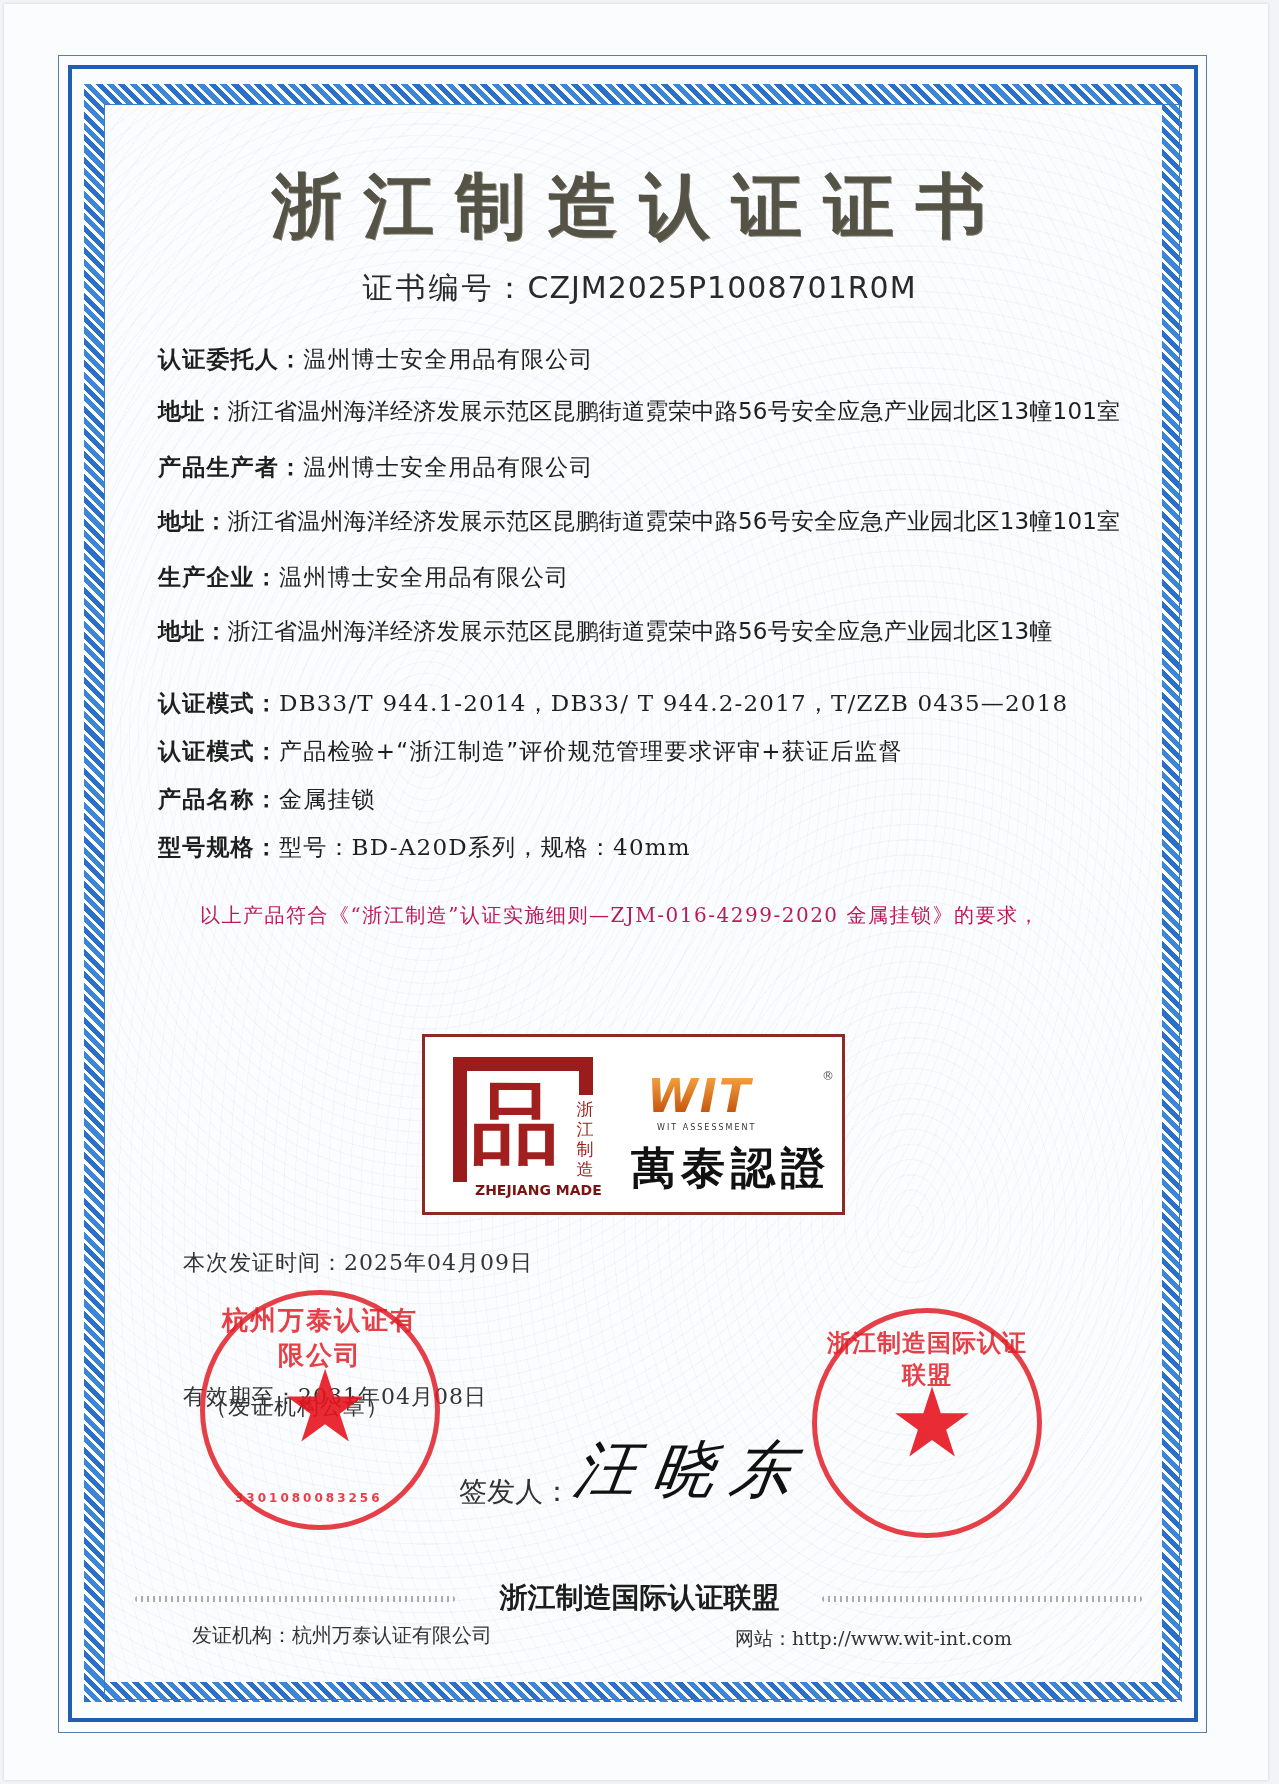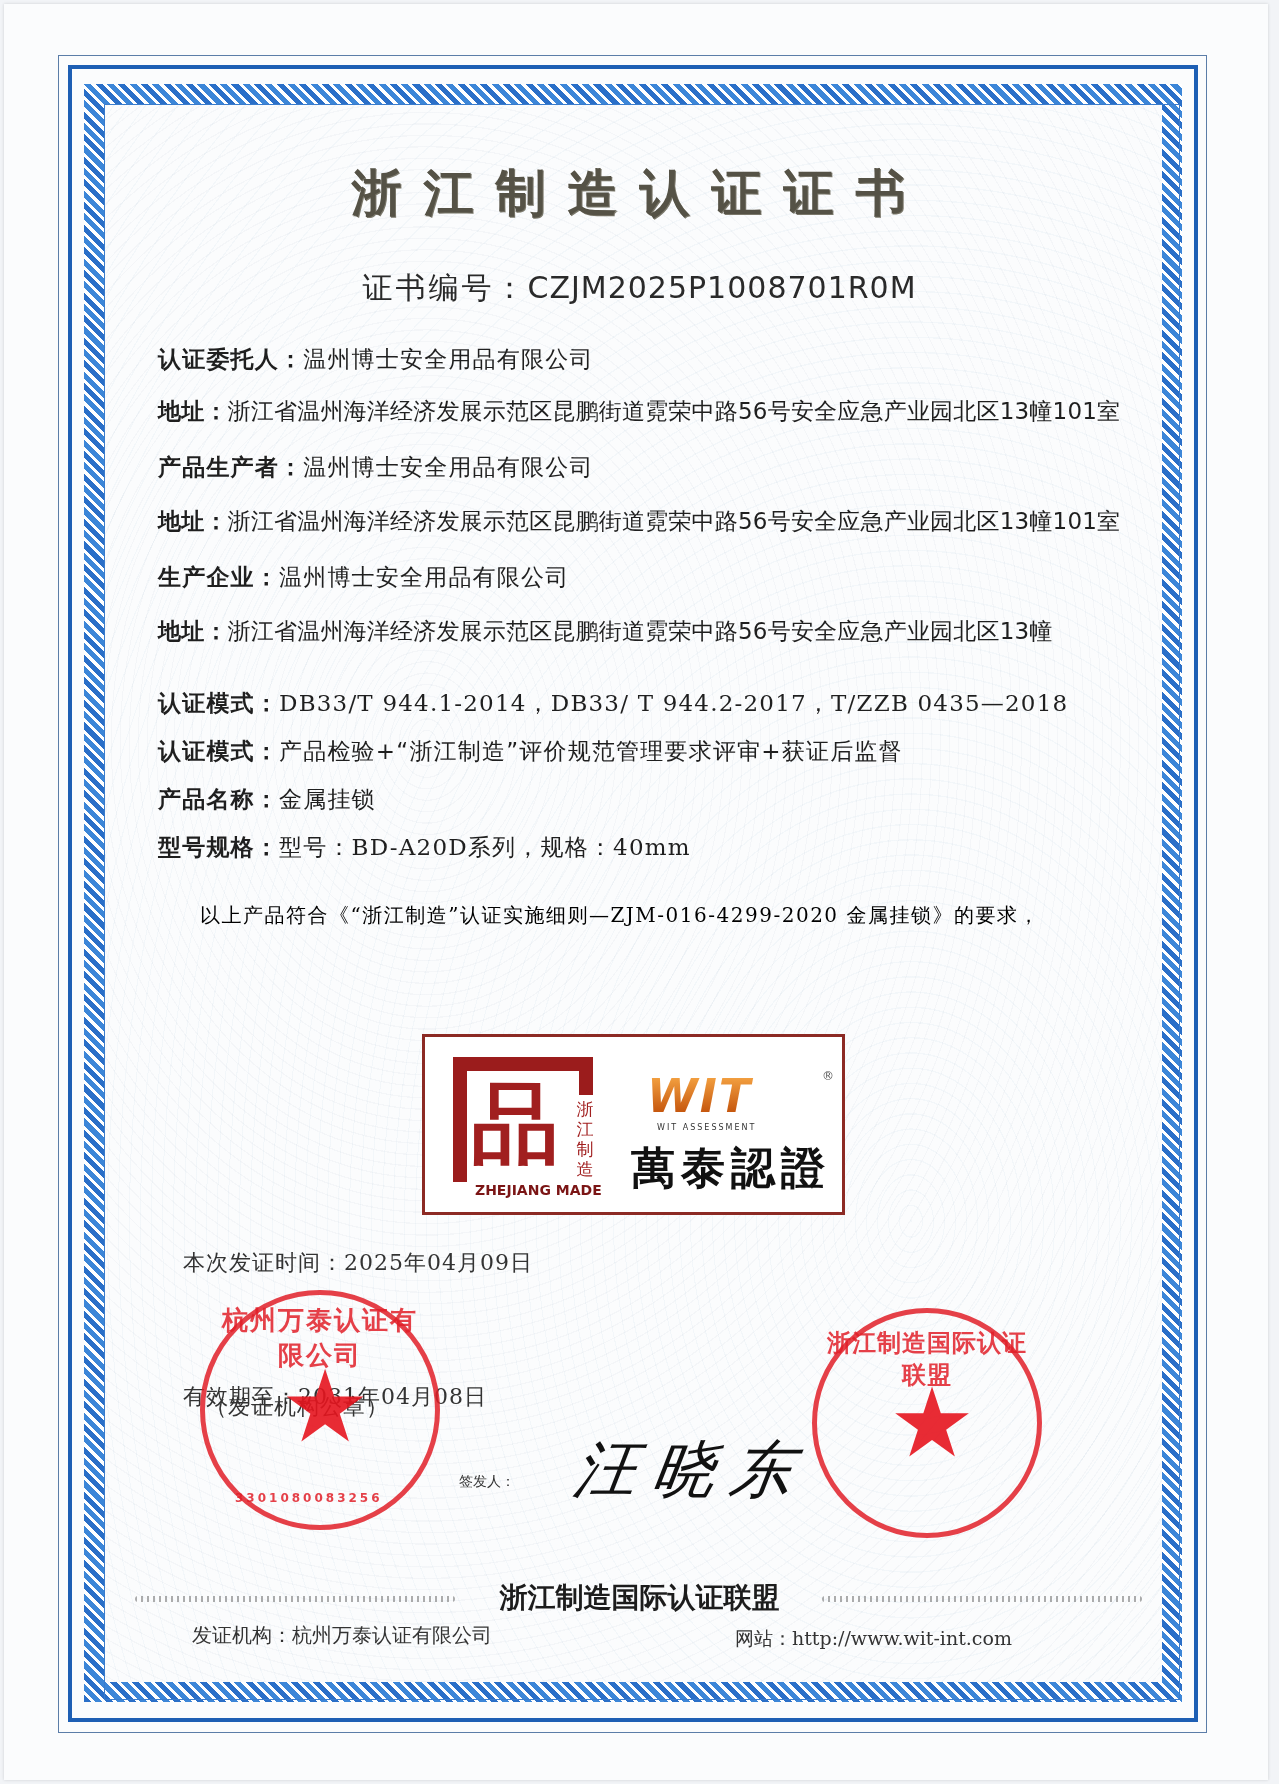--- a/index.html
+++ b/index.html
@@ -34,40 +34,40 @@
     border: 20px solid transparent;
     border-image: repeating-linear-gradient(45deg, #2a6fc8 0 5px, #ffffff 5px 8px, #3c86d8 8px 13px, #ffffff 13px 16px) 20;
   }
   .pattern-inner-line {
     position: absolute; left: 104px; top: 104px; width: 1076px; height: 1596px;
     border: 1px solid #3a7ccc; box-sizing: border-box;
   }
 
   .title {
     position: absolute; left: 0; width: 1279px; top: 160px; text-align: center;
-    font-family: "DejaVu Serif", serif; font-size: 50px; font-weight: bold;
+    font-family: "DejaVu Serif", serif; font-size: 70px; font-weight: bold;
     letter-spacing: 22px; color: #555246;
     text-shadow: 1px 1px 0 #7a776a;
   }
   .cert-no {
     position: absolute; left: 0; width: 1279px; top: 268px; text-align: center;
     font-size: 30px; color: #2a2a2a; letter-spacing: 1px;
   }
   .cert-no .lab { letter-spacing: 3px; margin-top: 7px; }
 
   .row {
     position: absolute; left: 158px; font-size: 23px; white-space: nowrap;
     color: #1f1f1f; letter-spacing: 1.2px;
     font-family: "DejaVu Sans", sans-serif;
   }
   .row.serif { font-family: "DejaVu Serif", serif; }
   .row .lab { font-weight: bold; }
   .para {
     position: absolute; left: 152px; width: 1000px; font-size: 20px;
-    font-family: "DejaVu Serif", serif; color: #000000; letter-spacing: 1.5px; line-height: 38px;
+    font-family: "DejaVu Serif", serif; color: #be185d; letter-spacing: 1.5px; line-height: 38px;
   }
   .para .indent { padding-left: 48px; }
 
   .logo-box {
     position: absolute; left: 422px; top: 1034px; width: 423px; height: 181px;
     border: 3px solid #8c2a24; box-sizing: border-box; background: #fff;
   }
   .zj-mark {
     position: absolute; left: 28px; top: 20px; width: 140px; height: 135px;
   }
@@ -110,21 +110,21 @@
     position:absolute; border-radius:50%; border:5px solid rgba(224,30,40,0.85);
     box-sizing:border-box;
   }
   .seal-star {
     position:absolute; color: rgba(230,20,30,0.9); line-height:1; text-align:center;
   }
   .seal-text {
     position:absolute; color: rgba(225,30,40,0.85); font-weight:bold;
   }
   .sig-label {
-    position:absolute; left:459px; top:1473px; font-size:14px; font-family:"DejaVu Serif", serif; color:#333;
+    position:absolute; left:459px; top:1473px; font-size:28px; font-family:"DejaVu Serif", serif; color:#333;
   }
   .signature {
     position:absolute; left:575px; top:1428px; font-size:62px; font-family:"DejaVu Serif", serif;
     font-style:italic; color:#111; letter-spacing:16px; transform: skewX(-8deg);
   }
 
   .footer-title {
     position:absolute; left:0; width:1279px; top:1579px; text-align:center; font-size:28px; font-weight:bold; color:#1c1c1c;
   }
   .footer-wave {

